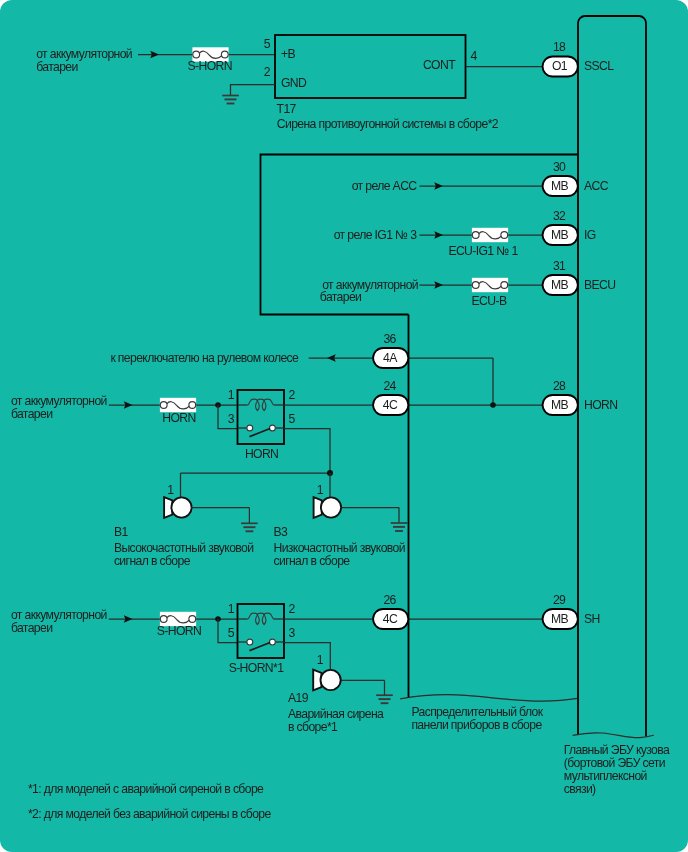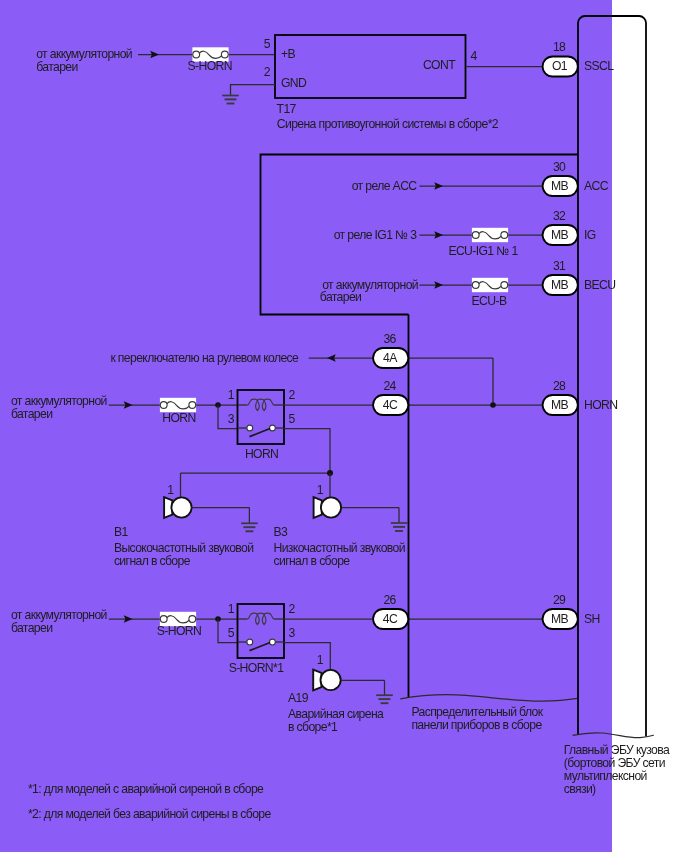--- a/index.html
+++ b/index.html
@@ -1,18 +1,18 @@
 <!DOCTYPE html>
 <html><head>
 <meta charset="utf-8">
 <title>Wiring Diagram</title>
 <style>
   html,body{margin:0;padding:0;background:#ffffff;}
   body{width:688px;height:852px;overflow:hidden;font-family:"Liberation Sans",sans-serif;color:#1a1a1a;}
-  #sheet{position:relative;width:612px;height:852px;background:#8b5cf6;}
+  #sheet{position:relative;width:688px;height:852px;background:#14b8a6;border-radius:12px;}
   svg#dg{display:block;position:absolute;left:0;top:0;}
   .t{font-family:"Liberation Sans",sans-serif;font-size:12.2px;letter-spacing:-0.62px;fill:#1d1d1d;}
   .wire{stroke:#2b2b2b;stroke-width:1.25;fill:none;}
   .hv{stroke:#000;stroke-width:1.8;fill:none;}
   .boxl{stroke:#000;stroke-width:1.8;fill:none;}
   .pill{stroke:#000;stroke-width:1.8;fill:#fff;}
   .symt{stroke:#3a3a3a;stroke-width:1.15;fill:none;}
   .symc{stroke:#3a3a3a;stroke-width:1.15;fill:#fff;}
   .symh{stroke:#111;stroke-width:1.9;fill:#fff;}
   .cone{stroke:#111;stroke-width:1.9;fill:#fff;}

